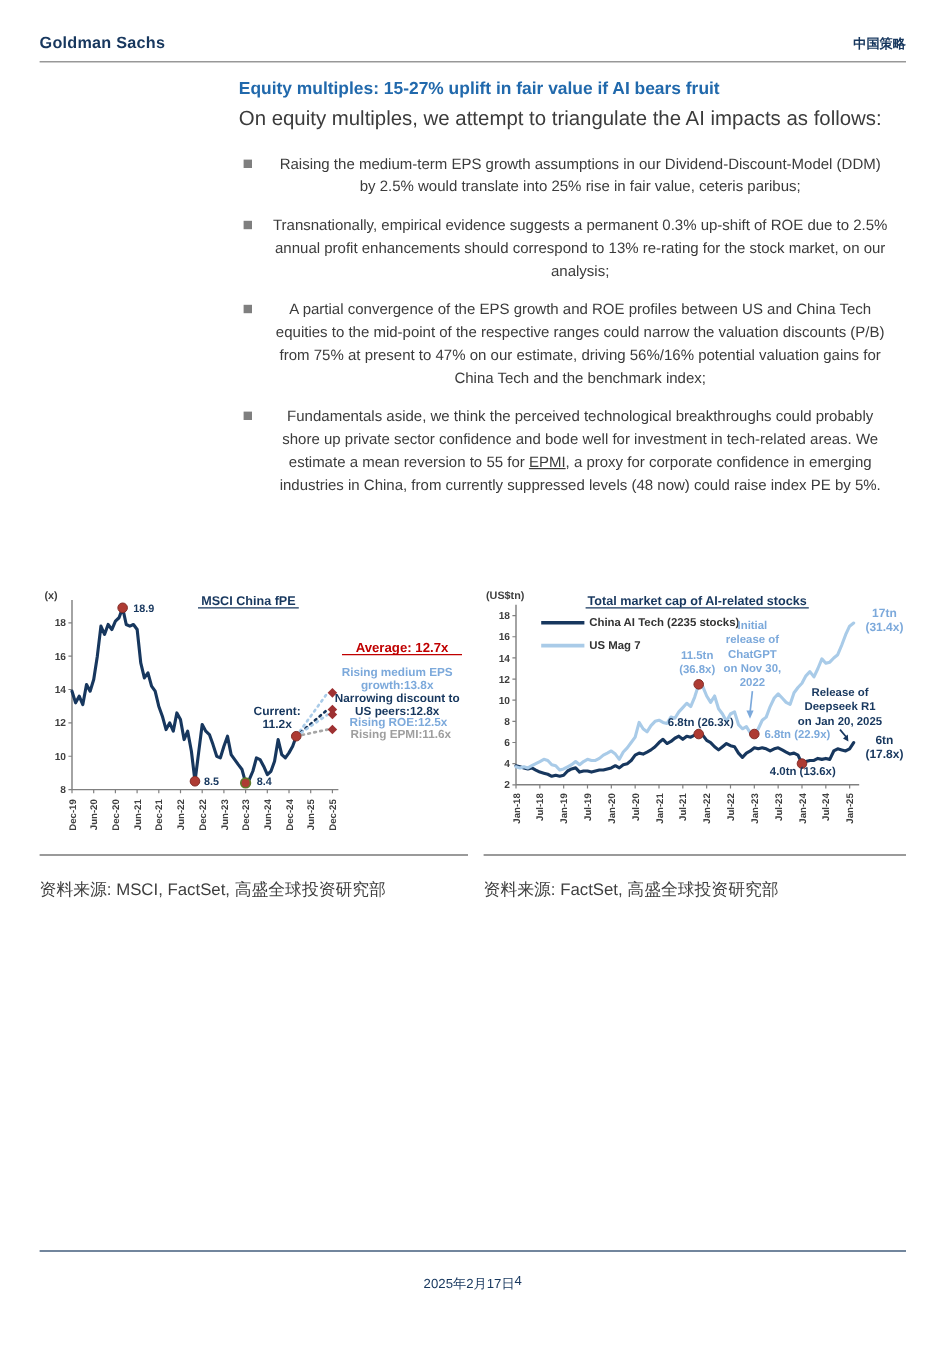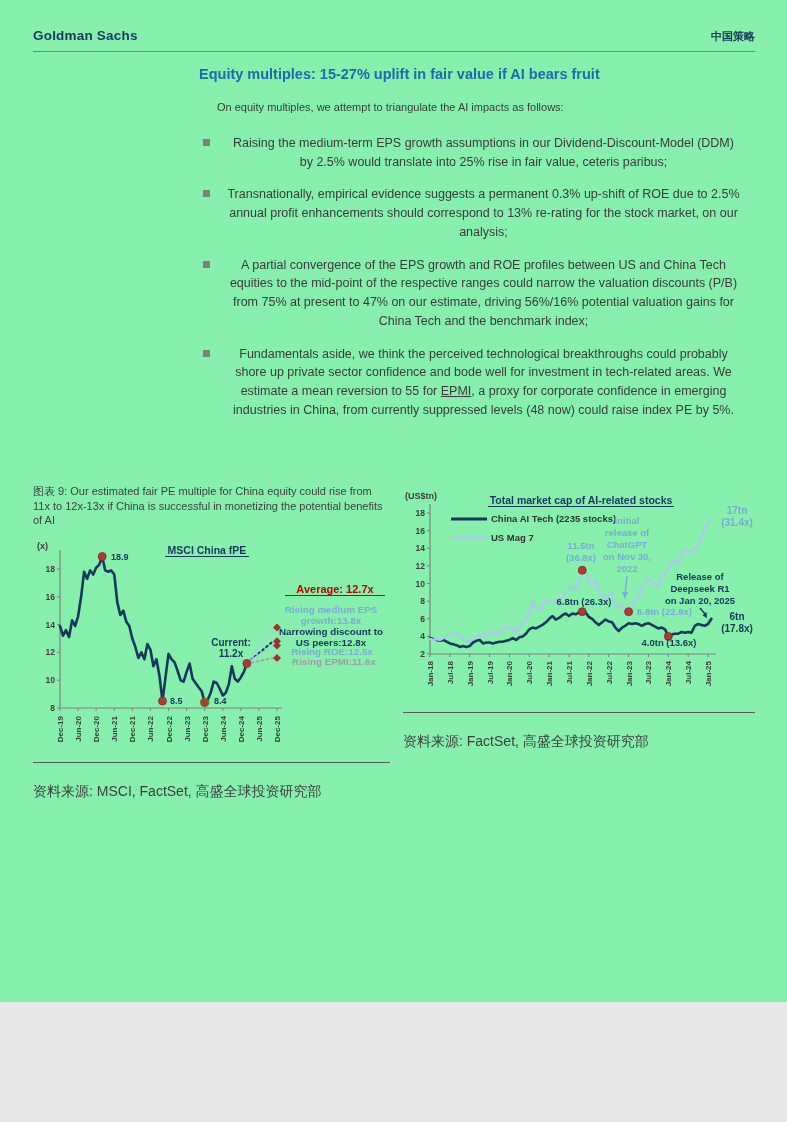--- a/index.html
+++ b/index.html
@@ -1,24 +1,24 @@
 <!DOCTYPE html>
 <html><head>
 <meta charset="utf-8">
 <style>
   html,body{margin:0;padding:0;background:#e8e8e8;}
-  .page{position:relative;width:787px;height:1002px;background:#86efac;overflow:hidden;
+  .page{position:relative;width:787px;height:1122px;background:#ffffff;overflow:hidden;
         font-family:"Liberation Sans",sans-serif;margin:0 auto;}
   .header{position:absolute;left:33px;right:32px;top:28px;display:flex;justify-content:space-between;align-items:baseline;}
   .brand{font-size:13.5px;font-weight:700;color:#17375E;letter-spacing:.2px;}
   .hcat{font-size:11px;font-weight:700;color:#17375E;}
   .header-rule{position:absolute;left:33px;right:32px;top:51px;border-top:1.5px solid #7F7F7F;}
   .content{position:absolute;left:199px;width:543px;top:66px;color:#3B3B3B;}
   .content h1{font-size:14.5px;font-weight:700;color:#2169AC;margin:0 0 5px 0;}
-  .intro{font-size:11px;margin:18px;line-height:1.45;}
+  .intro{font-size:17px;margin:0;line-height:1.45;}
   ul.bullets{list-style:none;margin:16px 0 0 0;padding:0;}
   ul.bullets li{display:flex;margin-bottom:14px;}
   .sq{flex:0 0 7px;width:7px;height:7px;background:#7F7F7F;margin:5px 0 0 4px;}
   .btxt{margin-left:15px;font-size:12.5px;line-height:1.5;text-align:center;}
   .btxt .lnk{text-decoration:underline;margin-top:36px;}
   .figures{position:absolute;left:33px;top:484px;width:722px;display:flex;gap:13px;}
   .fig9{width:357px;}
   .fig10{width:352px;}
   .caption{font-size:11px;line-height:1.33;color:#3F3F3F;height:50px;}
   .src-rule{border-top:1px solid #595959;margin-top:4px;}
@@ -56,21 +56,20 @@
         </li>
         <li>
           <span class="sq"></span>
           <span class="btxt">Fundamentals aside, we think the perceived technological breakthroughs could probably shore up private sector confidence and bode well for investment in tech-related areas. We estimate a mean reversion to 55 for <span class="lnk">EPMI</span>, a proxy for corporate confidence in emerging industries in China, from currently suppressed levels (48 now) could raise index PE by 5%.</span>
         </li>
       </ul>
   </div>
 
   <div class="figures">
     <div class="fig9">
-      <div class="caption">图表 9: Our estimated fair PE multiple for China equity could rise from 11x to 12x-13x if China is successful in monetizing the potential benefits of AI</div>
       <svg id="chart0" width="357" height="224">
           <text x="4" y="15" text-anchor="start" font-size="9" font-weight="700" fill="#3F3F3F" font-family="&quot;Liberation Sans&quot;,sans-serif">(x)</text>
           <text x="174" y="20" text-anchor="middle" font-size="10.5" font-weight="700" fill="#17375E" font-family="&quot;Liberation Sans&quot;,sans-serif">MSCI China fPE</text>
           <line x1="132" y1="22.5" x2="216" y2="22.5" stroke="#17375E" stroke-width="1"></line>
           <line x1="27" y1="16" x2="27" y2="174" stroke="#808080" stroke-width="1.2"></line>
           <line x1="27" y1="174" x2="249" y2="174" stroke="#808080" stroke-width="1.2"></line>
           <line x1="24" y1="174" x2="27" y2="174" stroke="#808080"></line>
           <text x="22" y="177" text-anchor="end" font-size="8.5" font-weight="700" fill="#3F3F3F" font-family="&quot;Liberation Sans&quot;,sans-serif">8</text>
           <line x1="24" y1="146.2" x2="27" y2="146.2" stroke="#808080"></line>
           <text x="22" y="149.2" text-anchor="end" font-size="8.5" font-weight="700" fill="#3F3F3F" font-family="&quot;Liberation Sans&quot;,sans-serif">10</text>

